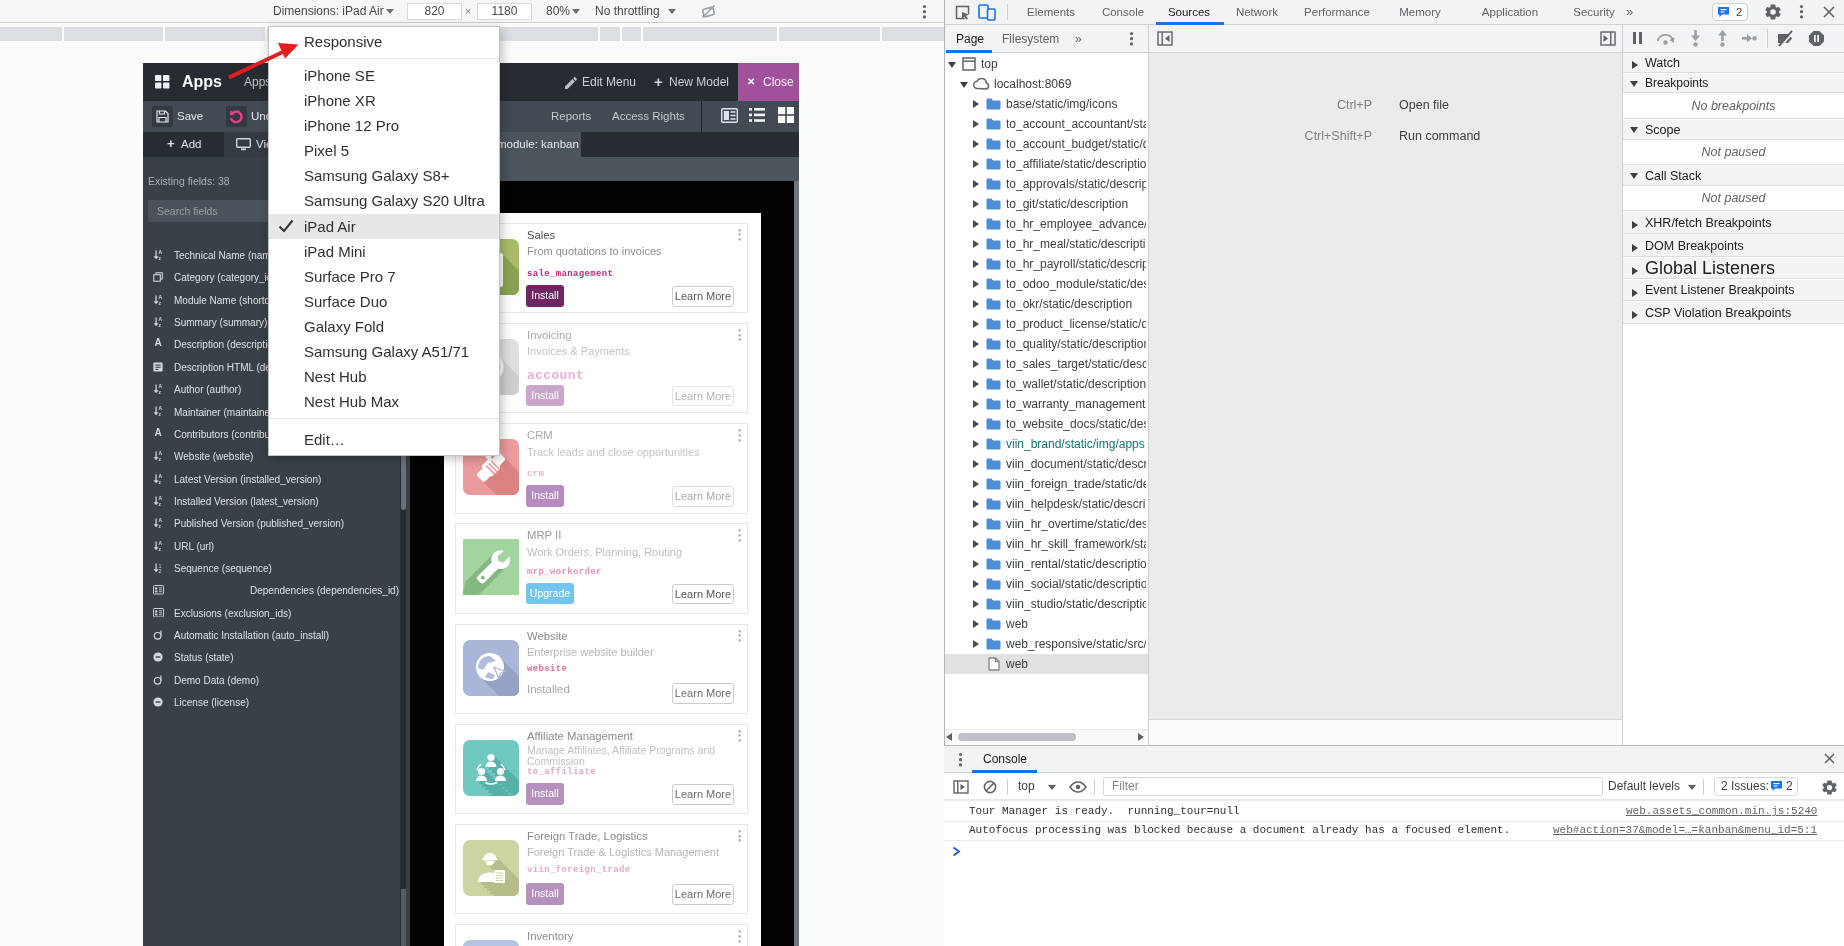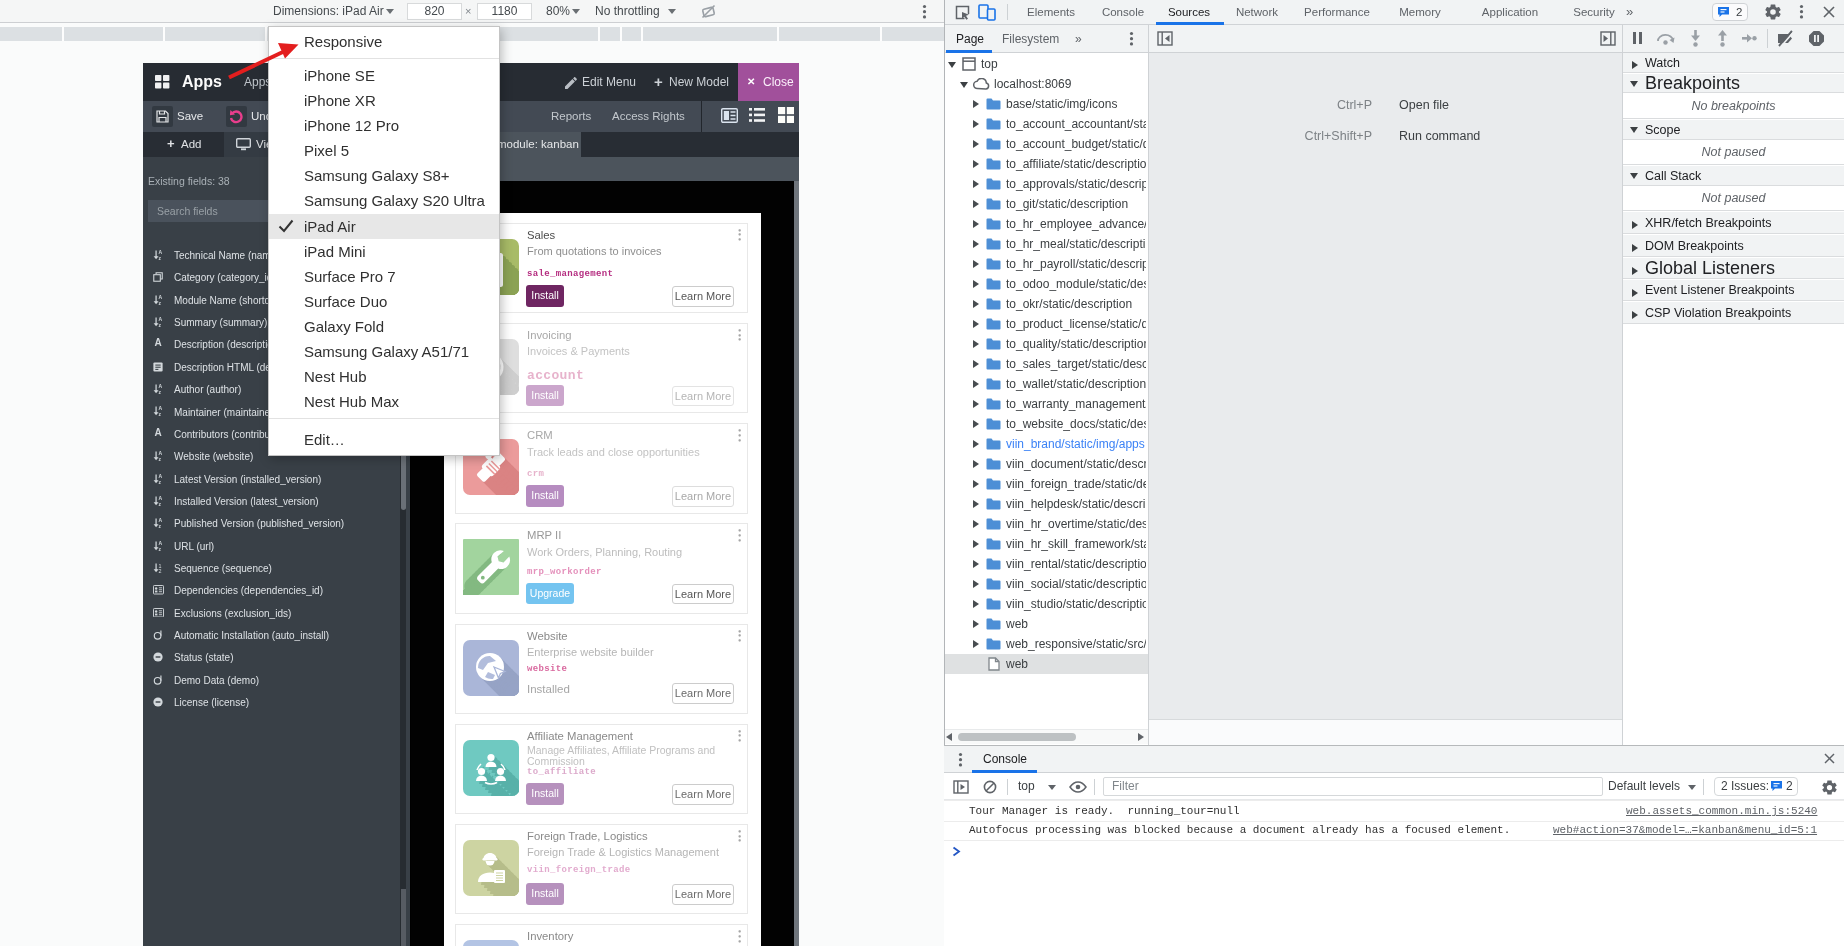--- a/index.html
+++ b/index.html
@@ -246,21 +246,21 @@
 <svg class="ab" style="left:10px;top:522.25px;" width="11" height="9.5" viewBox="0 0 14 12">
         <rect x="0.6" y="0.6" width="12.8" height="10.8" rx="1" fill="none" stroke="#d3d8dc" stroke-width="1.2"></rect>
         <circle cx="4" cy="4.4" r="1.5" fill="#d3d8dc"></circle>
         <rect x="2.6" y="7" width="3" height="2.4" fill="#d3d8dc"></rect>
         <g stroke="#d3d8dc" stroke-width="1.1">
           <line x1="7.5" y1="3.5" x2="11.5" y2="3.5"></line>
           <line x1="7.5" y1="6" x2="11.5" y2="6"></line>
           <line x1="7.5" y1="8.5" x2="11.5" y2="8.5"></line>
         </g>
       </svg>
-<div class="ab" style="left:31px;top:517.2px;width:225px;height:22px;line-height:22px;font-size:10px;color:#dde1e5;white-space:nowrap;overflow:hidden;">Dependencies (dependencies_id)</div>
+<div class="ab" style="left:31px;top:517.2px;width:225px;height:22px;line-height:22px;font-size:10px;color:#dde1e5;white-space:nowrap;overflow:hidden;text-align:right;">Dependencies (dependencies_id)</div>
 <svg class="ab" style="left:10px;top:544.6px;" width="11" height="9.5" viewBox="0 0 14 12">
         <rect x="0.6" y="0.6" width="12.8" height="10.8" rx="1" fill="none" stroke="#d3d8dc" stroke-width="1.2"></rect>
         <circle cx="4" cy="4.4" r="1.5" fill="#d3d8dc"></circle>
         <rect x="2.6" y="7" width="3" height="2.4" fill="#d3d8dc"></rect>
         <g stroke="#d3d8dc" stroke-width="1.1">
           <line x1="7.5" y1="3.5" x2="11.5" y2="3.5"></line>
           <line x1="7.5" y1="6" x2="11.5" y2="6"></line>
           <line x1="7.5" y1="8.5" x2="11.5" y2="8.5"></line>
         </g>
       </svg>
@@ -1262,21 +1262,21 @@
 <div class="ab" style="left:1006px;top:394px;width:140px;height:20px;line-height:20px;font-size:12px;color:#3c4043;white-space:nowrap;overflow:hidden;">to_warranty_management/stat</div>
 <div class="ab" style="left:973px;top:420px;width:0;height:0;border-top:4px solid transparent;border-bottom:4px solid transparent;border-left:6px solid #474c50;"></div>
 <svg class="ab" style="left:986px;top:418px;" width="15" height="12" viewBox="0 0 15 12">
       <path d="M0.5 1.5a1 1 0 0 1 1-1h4l1.5 2h6.5a1 1 0 0 1 1 1v7a1 1 0 0 1-1 1h-12a1 1 0 0 1-1-1z" fill="#4d8fd6"></path>
     </svg>
 <div class="ab" style="left:1006px;top:414px;width:140px;height:20px;line-height:20px;font-size:12px;color:#3c4043;white-space:nowrap;overflow:hidden;">to_website_docs/static/descrip</div>
 <div class="ab" style="left:973px;top:440px;width:0;height:0;border-top:4px solid transparent;border-bottom:4px solid transparent;border-left:6px solid #474c50;"></div>
 <svg class="ab" style="left:986px;top:438px;" width="15" height="12" viewBox="0 0 15 12">
       <path d="M0.5 1.5a1 1 0 0 1 1-1h4l1.5 2h6.5a1 1 0 0 1 1 1v7a1 1 0 0 1-1 1h-12a1 1 0 0 1-1-1z" fill="#4d8fd6"></path>
     </svg>
-<div class="ab" style="left:1006px;top:434px;width:140px;height:20px;line-height:20px;font-size:12px;color:#3b82f6;white-space:nowrap;overflow:hidden;">viin_brand/static/img/apps</div>
+<div class="ab" style="left:1006px;top:434px;width:140px;height:20px;line-height:20px;font-size:12px;color:#0f766e;white-space:nowrap;overflow:hidden;">viin_brand/static/img/apps</div>
 <div class="ab" style="left:973px;top:460px;width:0;height:0;border-top:4px solid transparent;border-bottom:4px solid transparent;border-left:6px solid #474c50;"></div>
 <svg class="ab" style="left:986px;top:458px;" width="15" height="12" viewBox="0 0 15 12">
       <path d="M0.5 1.5a1 1 0 0 1 1-1h4l1.5 2h6.5a1 1 0 0 1 1 1v7a1 1 0 0 1-1 1h-12a1 1 0 0 1-1-1z" fill="#4d8fd6"></path>
     </svg>
 <div class="ab" style="left:1006px;top:454px;width:140px;height:20px;line-height:20px;font-size:12px;color:#3c4043;white-space:nowrap;overflow:hidden;">viin_document/static/descriptio</div>
 <div class="ab" style="left:973px;top:480px;width:0;height:0;border-top:4px solid transparent;border-bottom:4px solid transparent;border-left:6px solid #474c50;"></div>
 <svg class="ab" style="left:986px;top:478px;" width="15" height="12" viewBox="0 0 15 12">
       <path d="M0.5 1.5a1 1 0 0 1 1-1h4l1.5 2h6.5a1 1 0 0 1 1 1v7a1 1 0 0 1-1 1h-12a1 1 0 0 1-1-1z" fill="#4d8fd6"></path>
     </svg>
 <div class="ab" style="left:1006px;top:474px;width:140px;height:20px;line-height:20px;font-size:12px;color:#3c4043;white-space:nowrap;overflow:hidden;">viin_foreign_trade/static/desc</div>
@@ -1334,21 +1334,21 @@
 <div class="ab" style="left:1149px;top:719px;width:473px;height:26px;background:#fafbfc;border-top:1px solid #d7dadc;"></div>
 <div class="ab" style="left:1149px;top:98px;width:223px;height:15px;font-size:12.5px;color:#7d8286;text-align:right;">Ctrl+P</div>
 <div class="ab" style="left:1399px;top:98px;width:200px;height:15px;font-size:12.5px;color:#3c4043;">Open file</div>
 <div class="ab" style="left:1149px;top:129px;width:223px;height:15px;font-size:12.5px;color:#7d8286;text-align:right;">Ctrl+Shift+P</div>
 <div class="ab" style="left:1399px;top:129px;width:200px;height:15px;font-size:12.5px;color:#3c4043;">Run command</div>
 <div class="ab" style="left:1623px;top:53px;width:221px;height:20px;background:#f1f3f4;border-bottom:1px solid #dadcde;"></div>
 <div class="ab" style="left:1632px;top:61.0px;width:0;height:0;border-top:4px solid transparent;border-bottom:4px solid transparent;border-left:6px solid #3c4043;"></div>
 <div class="ab" style="left:1645px;top:53px;height:20px;line-height:20px;font-size:12.5px;color:#202124;">Watch</div>
 <div class="ab" style="left:1623px;top:74px;width:221px;height:19px;background:#f1f3f4;border-bottom:1px solid #dadcde;"></div>
 <div class="ab" style="left:1630px;top:80.5px;width:0;height:0;border-left:4px solid transparent;border-right:4px solid transparent;border-top:6px solid #3c4043;"></div>
-<div class="ab" style="left:1645px;top:74px;height:19px;line-height:19px;font-size:18px;color:#202124;">Breakpoints</div>
+<div class="ab" style="left:1645px;top:74px;height:19px;line-height:19px;font-size:12px;color:#202124;">Breakpoints</div>
 <div class="ab" style="left:1623px;top:93px;width:221px;height:26px;background:#fff;border-bottom:1px solid #dadcde;"></div>
 <div class="ab" style="left:1623px;top:93px;width:221px;height:26px;line-height:26px;font-size:12.5px;font-style:italic;color:#5f6368;text-align:center;">No breakpoints</div>
 <div class="ab" style="left:1623px;top:120px;width:221px;height:20px;background:#f1f3f4;border-bottom:1px solid #dadcde;"></div>
 <div class="ab" style="left:1630px;top:127.0px;width:0;height:0;border-left:4px solid transparent;border-right:4px solid transparent;border-top:6px solid #3c4043;"></div>
 <div class="ab" style="left:1645px;top:120px;height:20px;line-height:20px;font-size:12.5px;color:#202124;">Scope</div>
 <div class="ab" style="left:1623px;top:140px;width:221px;height:25px;background:#fff;border-bottom:1px solid #dadcde;"></div>
 <div class="ab" style="left:1623px;top:140px;width:221px;height:25px;line-height:25px;font-size:12.5px;font-style:italic;color:#5f6368;text-align:center;">Not paused</div>
 <div class="ab" style="left:1623px;top:166px;width:221px;height:20px;background:#f1f3f4;border-bottom:1px solid #dadcde;"></div>
 <div class="ab" style="left:1630px;top:173.0px;width:0;height:0;border-left:4px solid transparent;border-right:4px solid transparent;border-top:6px solid #3c4043;"></div>
 <div class="ab" style="left:1645px;top:166px;height:20px;line-height:20px;font-size:12.5px;color:#202124;">Call Stack</div>

